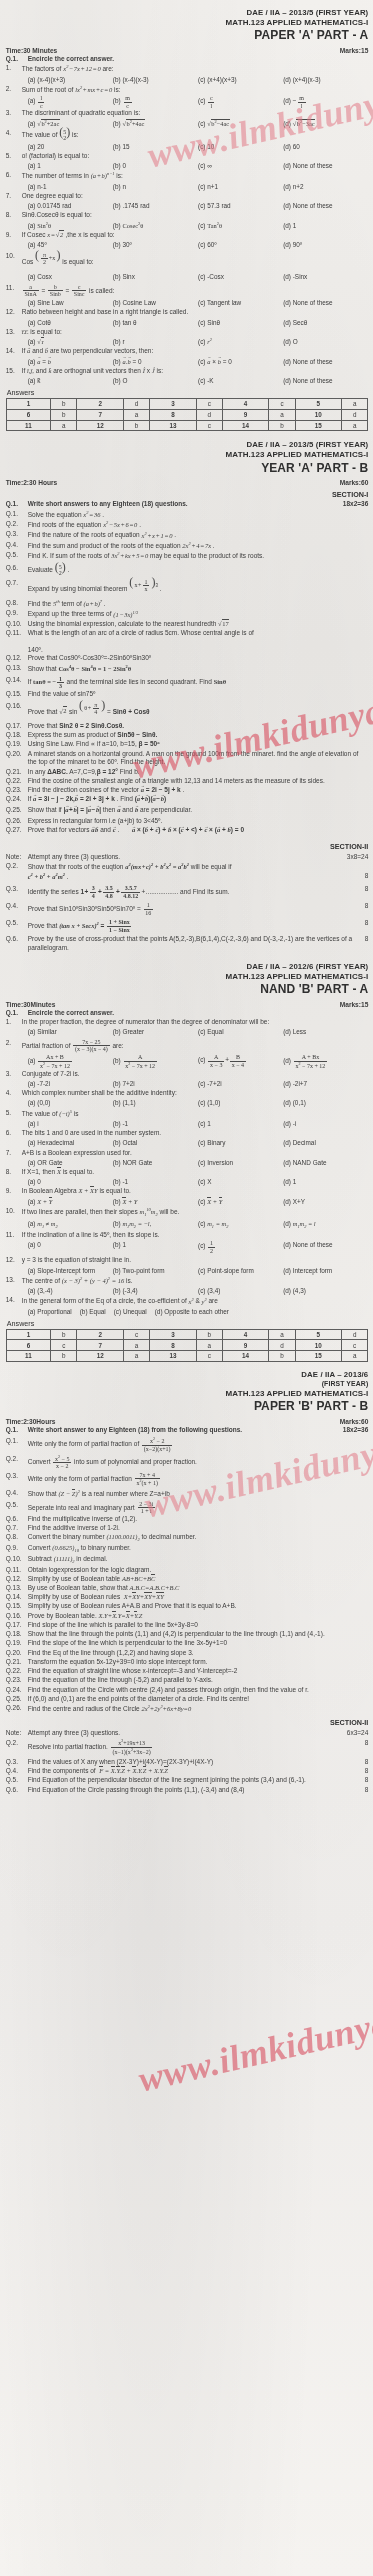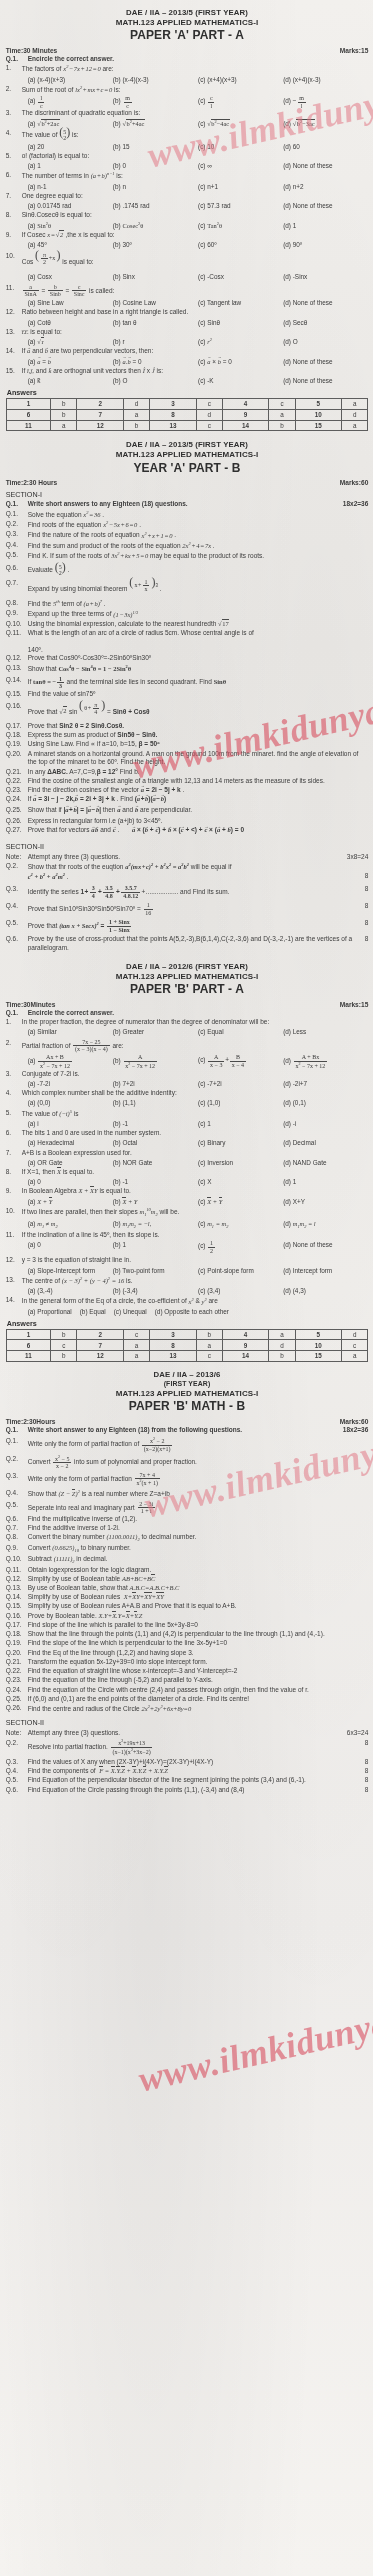--- a/index.html
+++ b/index.html
@@ -25,39 +25,39 @@
       radial-gradient(ellipse at 85% 30%, rgba(0,0,0,.045), transparent 50%),
       radial-gradient(ellipse at 40% 72%, rgba(0,0,0,.05), transparent 55%),
       linear-gradient(180deg,#f6f4f1 0%,#efedea 25%,#f4f2ef 50%,#eeecea 75%,#f5f3f0 100%);
     pointer-events:none;
     z-index:0;
   }
   .content{position:relative;z-index:2;padding:0 5.7px;}
 
   
   .exam-head{
-    text-align:center;
+    text-align:right;
     font-weight:bold;
     color:#2f2f2f;
     letter-spacing:0.1px;
     line-height:1.28;
     margin-top:8px;
   }
   .exam-head .l1{font-size:7.8px;}
   .exam-head .l2{font-size:8px;}
   .exam-head .l3{font-size:12px;}
   .exam-head .l1b{font-size:6.9px;}
 
   .meta-row{
     display:flex;justify-content:space-between;align-items:flex-end;
     font-size:6.6px;font-weight:bold;color:#3b3b3b;
     margin:3.4px 0 1.1px 0;
   }
   .section-title{
-    text-align:left;font-weight:normal;font-size:7.2px;
+    text-align:right;font-weight:bold;font-size:7.2px;
     margin:3.4px 0 1.7px 0;color:#2f2f2f;
   }
 
   
   .qline{
     display:flex;
     font-size:6.5px;
     line-height:1.33;
     margin-bottom:0.6px;
     color:#3c3c3c;
@@ -89,21 +89,21 @@
   .binom{display:inline-block;vertical-align:middle;font-family:"Liberation Serif", serif;
          line-height:1.0;text-align:center;position:relative;padding:0 4px;}
   .binom .t,.binom .b{display:block;font-size:6px;}
   .binom:before,.binom:after{
     position:absolute;top:-0.6px;font-size:12px;line-height:.78;color:#4a4a4a;font-family:"Liberation Serif",serif;}
   .binom:before{content:"(";left:0;}
   .binom:after{content:")";right:0;}
   .ovl{border-top:0.6px solid #4a4a4a;}
   .vec{position:relative;display:inline-block;}
   .vec:after{content:"\2192";position:absolute;left:0;right:0;top:-.72em;font-size:.62em;text-align:center;}
-  .ans-title{font-size:7.2px;font-weight:bold;margin:2.3px 0 1.1px 1.1px;color:#2f2f2f;}
+  .ans-title{font-size:7.2px;font-weight:normal;margin:2.3px 0 1.1px 1.1px;color:#2f2f2f;}
   table.answers{
     border-collapse:collapse;width:100%;
     font-size:6.3px;color:#3c3c3c;
   }
   table.answers td{
     border:0.6px solid #5d5d5d;
     text-align:center;
     padding:1.1px 0;
     height:7.5px;
   }
@@ -537,21 +537,21 @@
           <span class="qnum">Q.6.</span>
           <span class="qbody">Prove by the use of cross-product that the points A(5,2,-3),B(6,1,4),C(-2,-3,6) and D(-3,-2,-1) are the vertices of a parallelogram.</span>
           <span class="qmark">8</span>
         </div>
     </div>
 
     <div style="margin-top:9.2px;">
       <div class="exam-head">
         <div class="l1">DAE / IIA – 2012/6 (FIRST YEAR)</div>
         <div class="l2">MATH.123 APPLIED MATHEMATICS-I</div>
-        <div class="l3">PAPER 'B' PART - A</div>
+        <div class="l3">NAND 'B' PART - A</div>
       </div>
       <div class="meta-row">
         <span>Time:30Minutes</span>
         <span>Marks:15</span>
       </div>
       <div class="qline bold">
         <span class="qnum">Q.1.</span>
         <span class="qbody">Encircle the correct answer.</span>
       </div>
 
@@ -764,21 +764,21 @@
         </tr>
       </tbody>
         </table>
     </div>
 
     <div style="margin-top:4px;">
       <div class="exam-head">
         <div class="l1">DAE / IIA – 2013/6</div>
         <div class="l1b">(FIRST YEAR)</div>
         <div class="l2">MATH.123 APPLIED MATHEMATICS-I</div>
-        <div class="l3">PAPER 'B' MATH - B</div>
+        <div class="l3">PAPER 'B' PART - B</div>
       </div>
       <div class="meta-row">
         <span>Time:2:30Hours</span>
         <span>Marks:60</span>
       </div>
       <div class="qline bold">
         <span class="qnum">Q.1.</span>
         <span class="qbody">Write short answer to any Eighteen (18) from the following questions.</span>
         <span class="qmark">18x2=36</span>
       </div>

